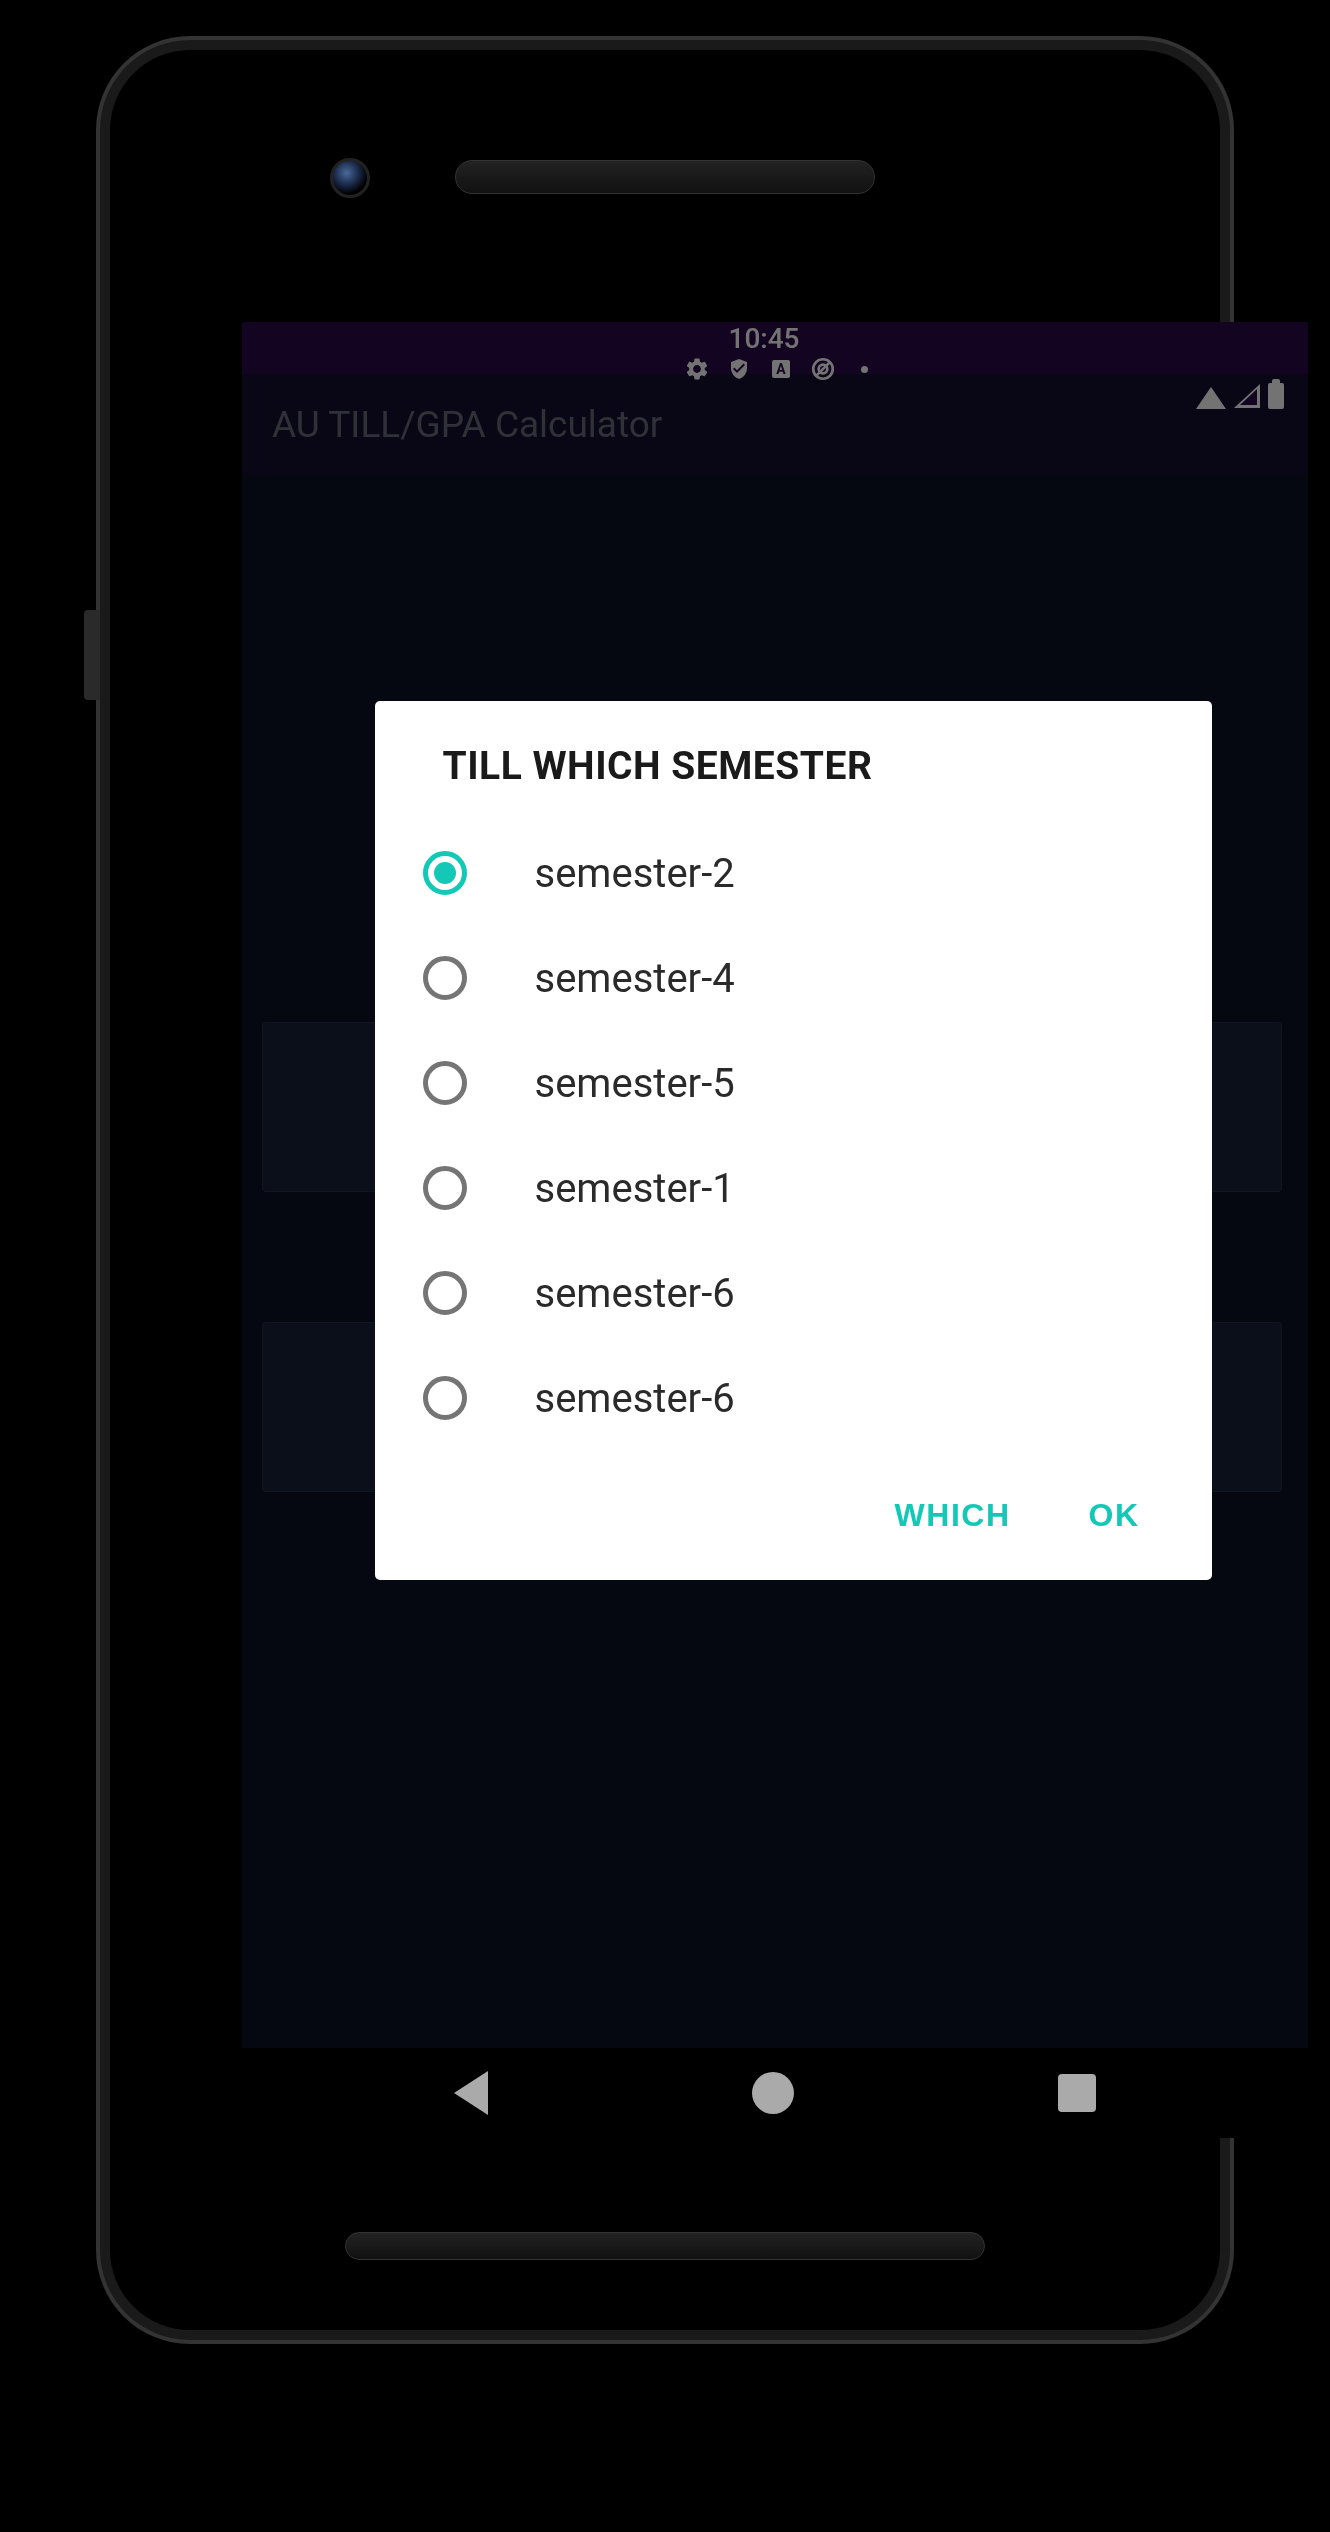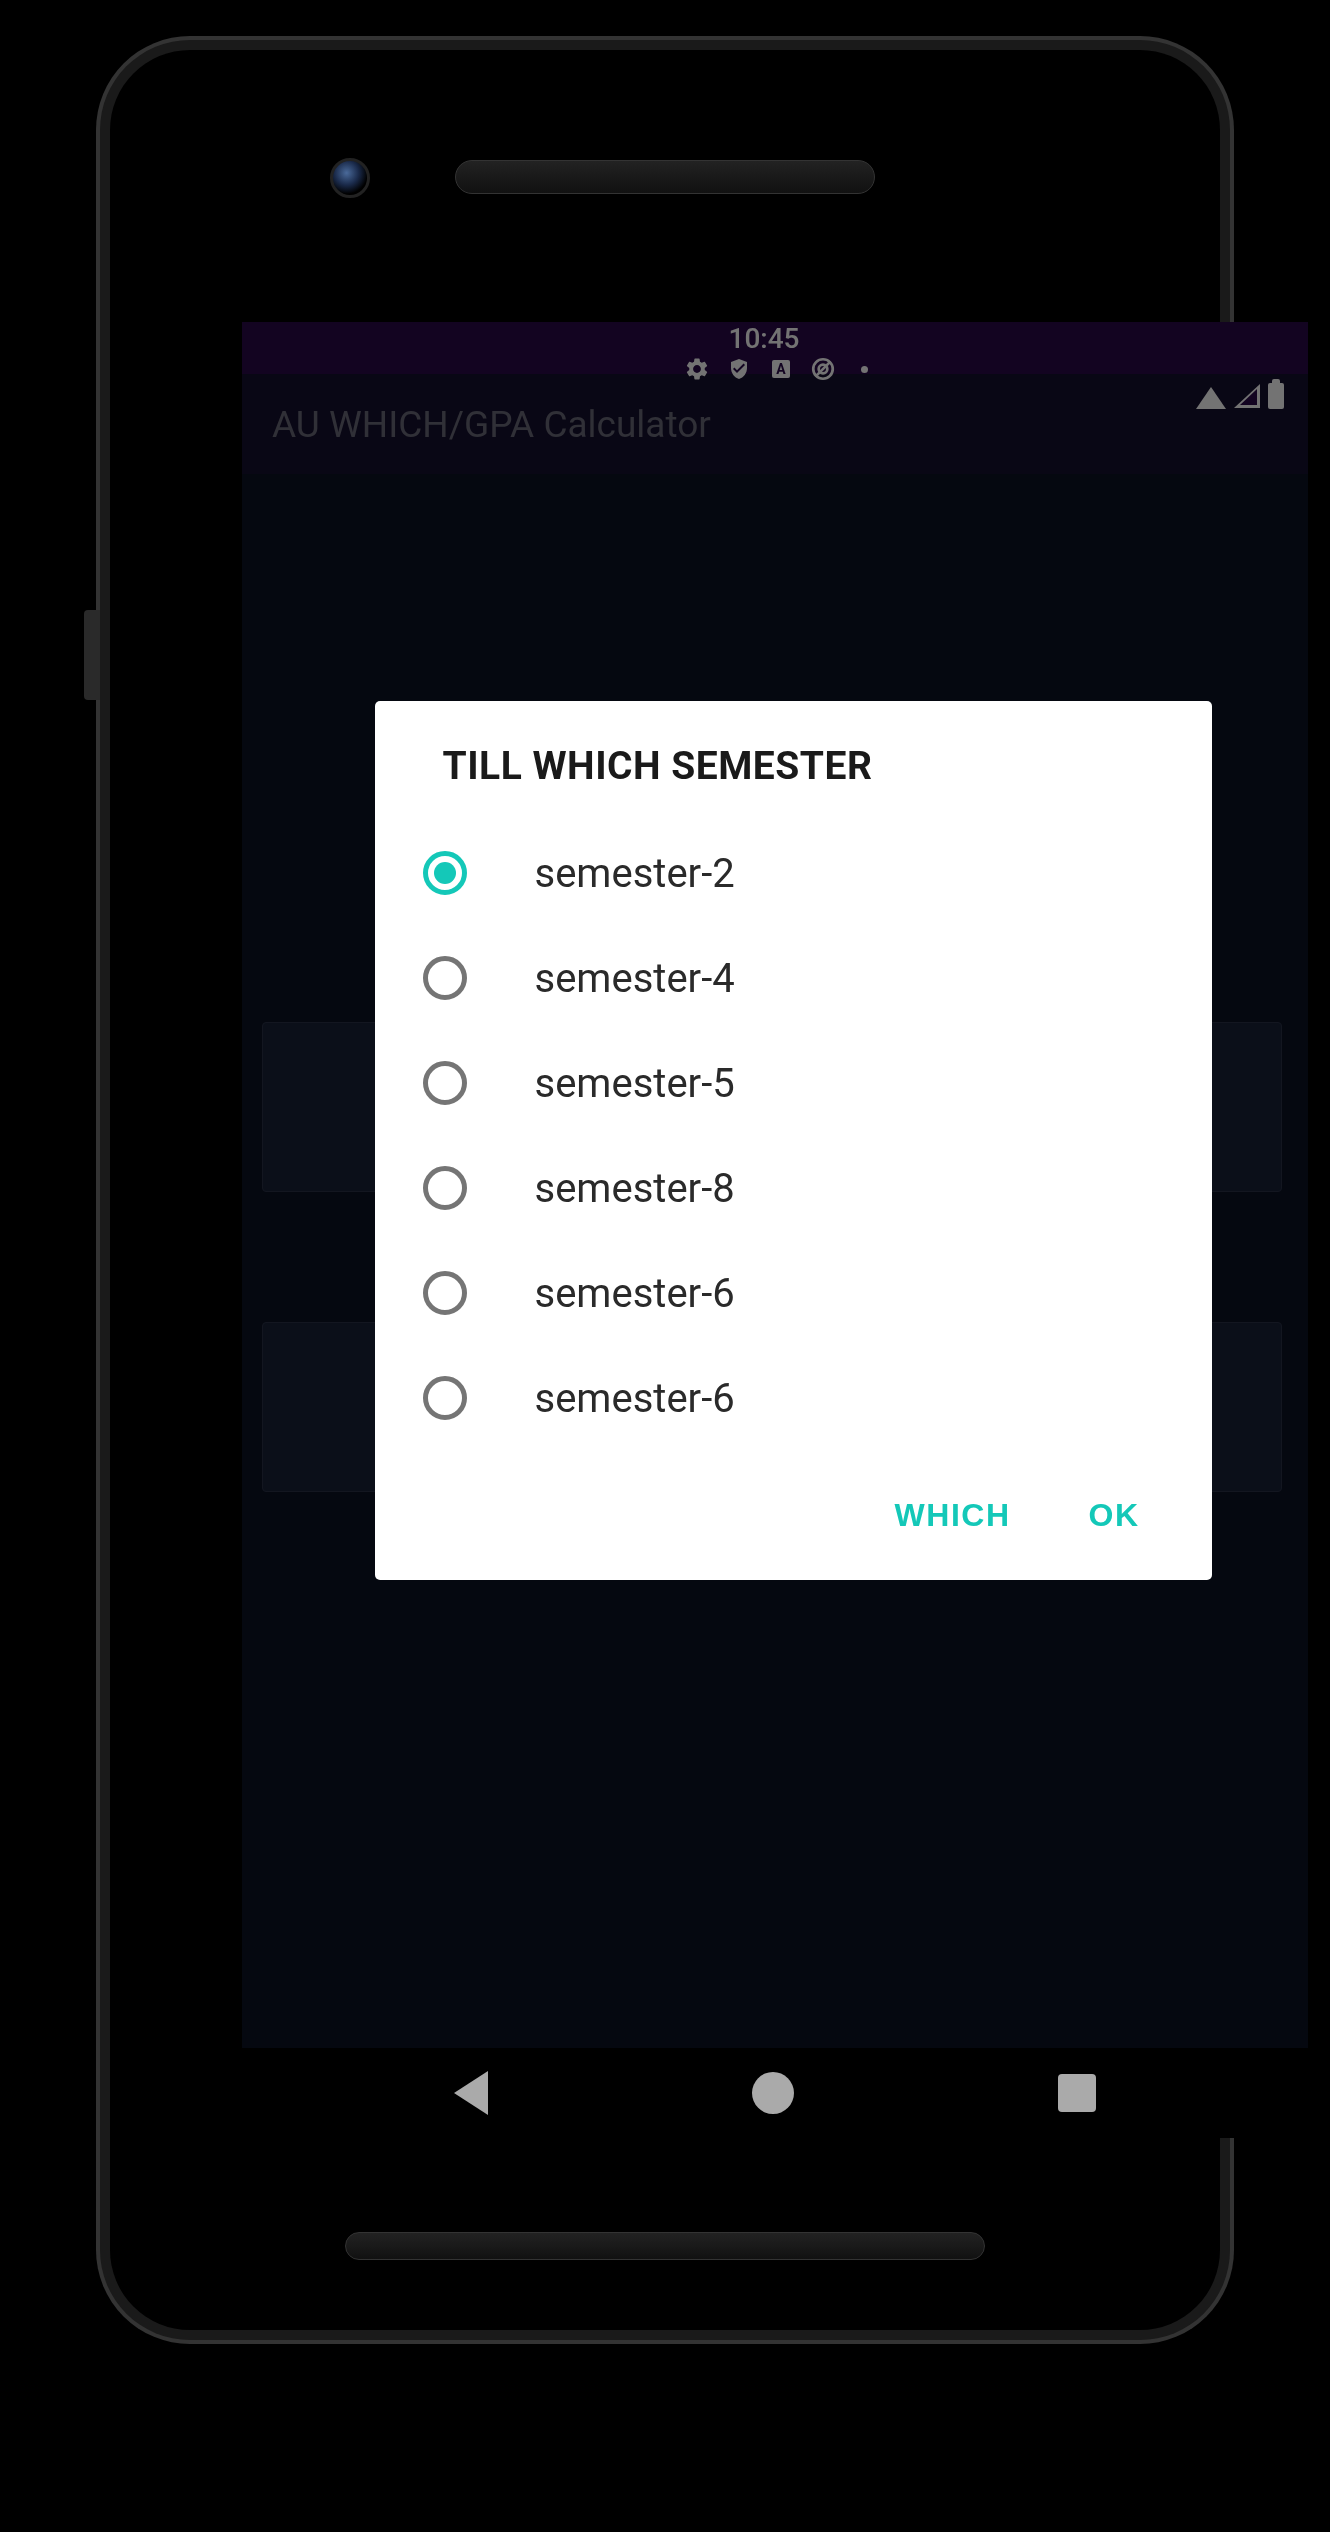--- a/index.html
+++ b/index.html
@@ -417,21 +417,21 @@
         <div class="status-icons-right">
           <span class="wifi-icon"></span>
           <span class="signal-icon">
             <span class="signal-triangle"></span>
           </span>
           <span class="battery-icon"></span>
         </div>
       </div>
 
       <div class="app-bar">
-        <span class="app-title">AU WHICH/GPA Calculator</span>
+        <span class="app-title">AU TILL/GPA Calculator</span>
       </div>
 
       <div class="hidden-bg-button bg-btn-1"></div>
       <div class="hidden-bg-button bg-btn-2"></div>
 
       <div class="dialog-overlay">
         <div class="dialog">
           <div class="dialog-title">TILL WHICH SEMESTER</div>
           <div class="radio-list" id="radio-list">
               <div class="radio-item selected">
@@ -441,21 +441,21 @@
               <div class="radio-item">
                 <span class="radio-circle"></span>
                 <span class="radio-label">semester-4</span>
               </div>
               <div class="radio-item">
                 <span class="radio-circle"></span>
                 <span class="radio-label">semester-5</span>
               </div>
               <div class="radio-item">
                 <span class="radio-circle"></span>
-                <span class="radio-label">semester-8</span>
+                <span class="radio-label">semester-1</span>
               </div>
               <div class="radio-item">
                 <span class="radio-circle"></span>
                 <span class="radio-label">semester-6</span>
               </div>
               <div class="radio-item">
                 <span class="radio-circle"></span>
                 <span class="radio-label">semester-6</span>
               </div>
             </div>

